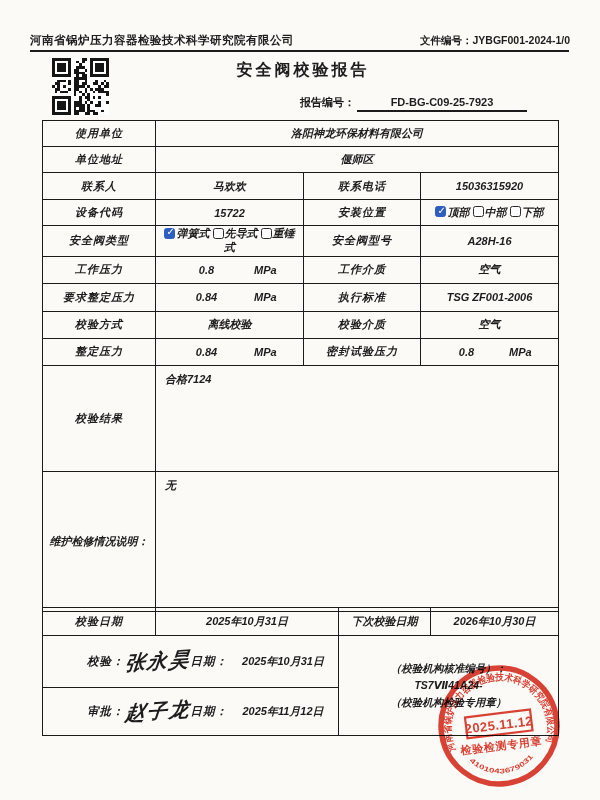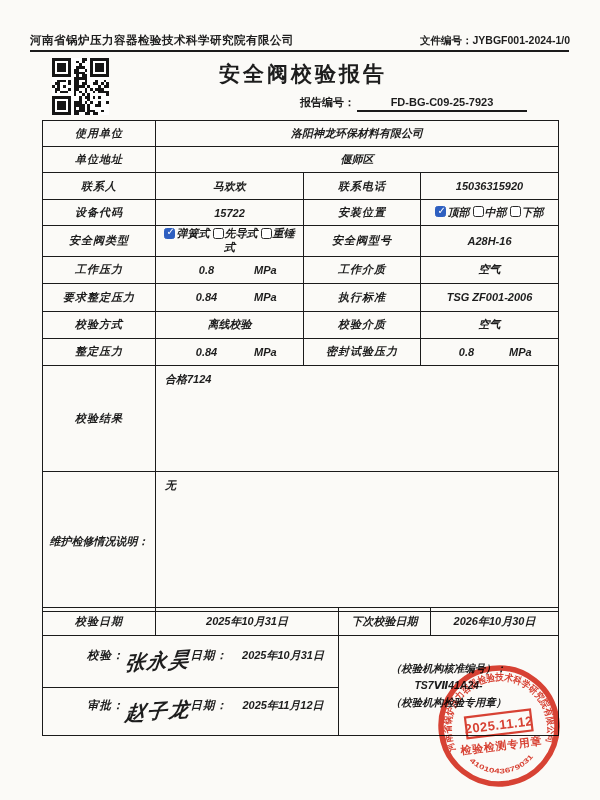--- a/index.html
+++ b/index.html
@@ -17,21 +17,21 @@
   .hdr-org { font-size:11.5px; letter-spacing:.5px; }
   .hdr-doc { font-size:10.5px; }
   .hdr-rule { position:absolute; left:30px; right:31px; top:50px; height:2px; background:#1b1b1b; }
 
   
   .qr { position:absolute; left:52px; top:58px; width:57px; height:57px; background:#fff; }
   .qr svg { width:100%; height:100%; display:block; }
 
   
   .title { position:absolute; left:0; right:0; top:60px; text-align:center;
-           font-size:21px; letter-spacing:3px;padding-left:6px; }
+           font-size:16px; letter-spacing:3px;padding-left:6px; }
   .repno { position:absolute; left:300px; top:95px; display:flex; align-items:flex-end; }
   .repno-label { font-size:11px; margin-right:2px; padding-bottom:2px; }
   .repno-value { display:inline-block; width:170px; text-align:center; font-size:11px;
                  border-bottom:2px solid #1b1b1b; padding-bottom:2px; }
 
   
   table { border-collapse:collapse; table-layout:fixed; position:absolute; left:42px; width:516px;font-style:italic; }
   .tblA { top:120px; }
   .tblB { top:607px;border-radius:26px; }
   td { border:1.6px solid #1b1b1b; font-size:11px; font-weight:bold;
@@ -45,21 +45,21 @@
   
   .opts { display:inline; line-height:1.25; }
   .opt { white-space:nowrap; }
   .cb { display:inline-block; width:11px; height:11px; border:1.6px solid #2a2a2a;
         border-radius:2.5px; vertical-align:-1.5px; margin-right:1px; background:#fff; position:relative; }
   .cb.checked { background:#2e5fc0; border-color:#2e5fc0; }
   .cb.checked::after { content:"✓"; position:absolute; left:1px; top:-2.5px; color:#fff; font-size:10px; }
 
   
   .sigcell { padding:0 8px 0 44px; }
-  .sigrow { display:flex; height:100%; }
+  .sigrow { display:flex; align-items:center; height:100%; }
   .sig-label { font-size:11.5px; letter-spacing:1px; }
   .sig-name { flex:1; text-align:center; font-size:20px; letter-spacing:2px;
               transform:rotate(-4deg) skewX(-10deg); white-space:nowrap; }
   .sig-date-label { font-size:11.5px; margin-right:8px; letter-spacing:1px; }
   .sig-date { width:94px; text-align:center; font-size:11px; white-space:nowrap; }
 
   .orgbox { vertical-align:middle; text-align:center; }
   .orgbox div { font-size:10.5px; line-height:1.6; }
 
   

